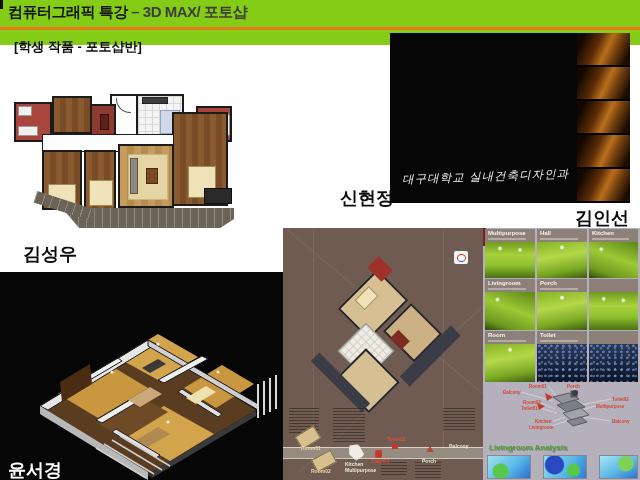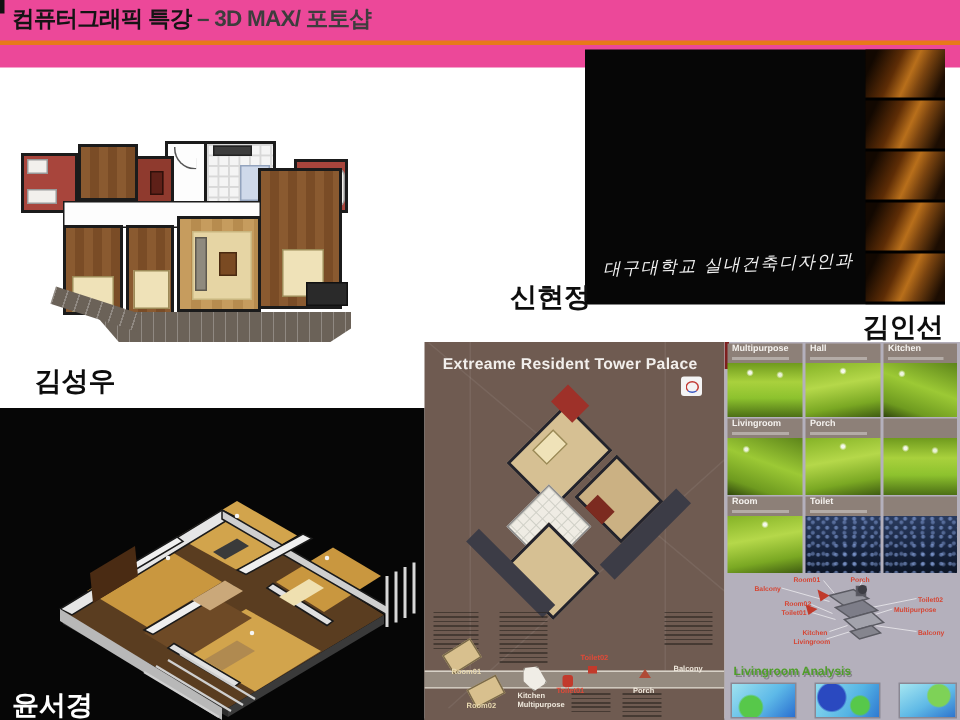--- a/index.html
+++ b/index.html
@@ -1,19 +1,19 @@
 <!DOCTYPE html>
 <html><head>
 <meta charset="utf-8">
 <style>
   html,body{margin:0;padding:0;background:#fff;}
   .slide{position:relative;width:640px;height:480px;background:#ffffff;overflow:hidden;
          font-family:"Liberation Sans",sans-serif;box-shadow:inset 0 -1px 0 #9a9a9a;}
   
-  .hdr{position:absolute;left:0;top:0;width:640px;height:45px;background:#ec4899;}
+  .hdr{position:absolute;left:0;top:0;width:640px;height:45px;background:#84cc16;}
   .hdr-title{position:absolute;left:8px;top:3px;font-size:15px;font-weight:bold;color:#141414;
              letter-spacing:-0.5px;white-space:nowrap;}
   .hdr-title .sub{color:#3d3d3d;font-weight:bold;}
   .accent{position:absolute;left:0;top:27px;width:640px;height:3px;background:#e8791a;}
   .corner-mark{position:absolute;left:0;top:0;width:3px;height:9px;background:#111;}
   .subtitle{position:absolute;left:14px;top:38px;font-size:13px;font-weight:bold;color:#0d0d0d;}
   .credit{position:absolute;font-size:18px;font-weight:bold;color:#0d0d0d;white-space:nowrap;}
   
   .plan{position:absolute;left:8px;top:88px;width:232px;height:152px;}
   .plan .rm{position:absolute;border:2px solid #1b1b1b;box-sizing:border-box;}
@@ -106,20 +106,21 @@
 </head>
 <body>
 
 <div class="slide">
 
   <div class="hdr">
     <div class="hdr-title"><span>컴퓨터그래픽 특강</span> <span class="sub">– 3D MAX/ 포토샵</span></div>
   </div>
   <div class="accent"></div>
   <div class="corner-mark"></div>
+  <div class="subtitle">[학생 작품 - 포토샵반]</div>
 
   <div class="plan">
     <div class="rm redfl" style="left:6px;top:14px;width:38px;height:40px;">
       <div class="fix" style="left:2px;top:2px;width:14px;height:10px;"></div>
       <div class="fix" style="left:2px;top:22px;width:20px;height:10px;"></div>
     </div>
     <div class="rm wood" style="left:44px;top:8px;width:40px;height:38px;"></div>
     <div class="rm white" style="left:102px;top:6px;width:28px;height:44px;">
       <div class="arc" style="left:4px;top:2px;"></div>
     </div>
@@ -218,21 +219,20 @@
       </g>
     </svg>
   </div>
   <div class="credit iso-credit">윤서경</div>
 
   <div class="poster">
     <div class="faint" style="left:-30px;top:90px;width:280px;height:1px;transform:rotate(40deg);"></div>
     <div class="faint" style="left:-20px;top:150px;width:280px;height:1px;transform:rotate(-42deg);"></div>
     <div class="faint" style="left:30px;top:0;width:1px;height:220px;"></div>
     <div class="faint" style="left:160px;top:0;width:1px;height:220px;"></div>
-    <div class="poster-title">Extreame Resident Tower Palace</div>
     <div class="poster-logo"></div>
     <div class="rplan">
       <div style="left:0;top:0;width:44px;height:56px;background:#d6c093;border:2px solid #23232c;"></div>
       <div style="left:48px;top:0;width:44px;height:40px;background:#cbb183;border:2px solid #23232c;"></div>
       <div style="left:30px;top:46px;width:40px;height:40px;background:#efece4;border:1px solid #8a8a8a;background-image:linear-gradient(#cfcfc6 1px,transparent 1px),linear-gradient(90deg,#cfcfc6 1px,transparent 1px);background-size:6px 6px;"></div>
       <div style="left:48px;top:64px;width:48px;height:44px;background:#d6c093;border:2px solid #23232c;"></div>
       <div style="left:-8px;top:-10px;width:20px;height:16px;background:#9e3129;"></div>
       <div style="left:92px;top:-12px;width:14px;height:72px;background:#3c3c46;"></div>
       <div style="left:18px;top:100px;width:72px;height:12px;background:#3c3c46;"></div>
       <div style="left:58px;top:28px;width:16px;height:12px;background:#7c2b20;"></div>

